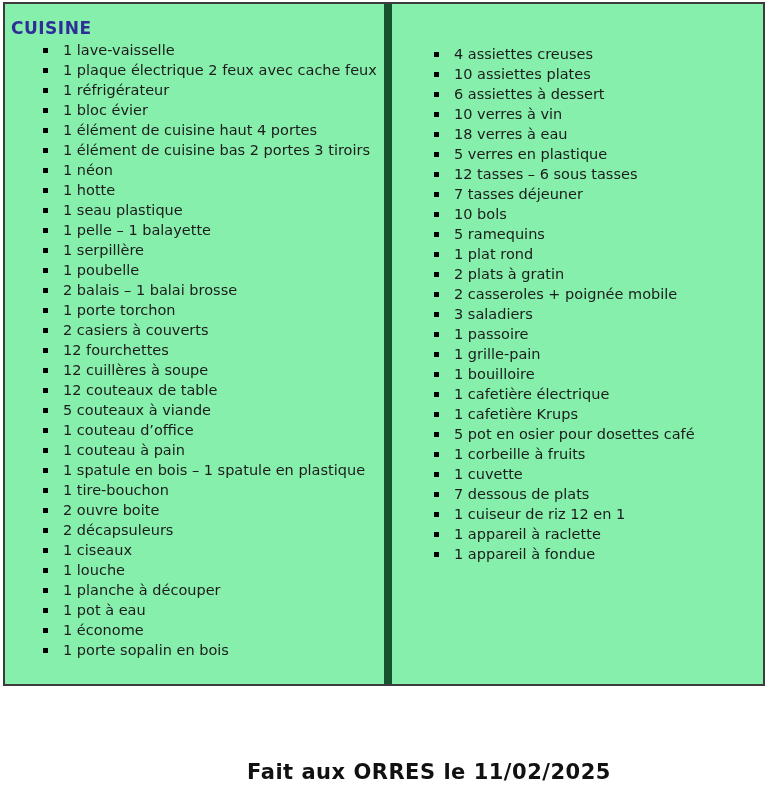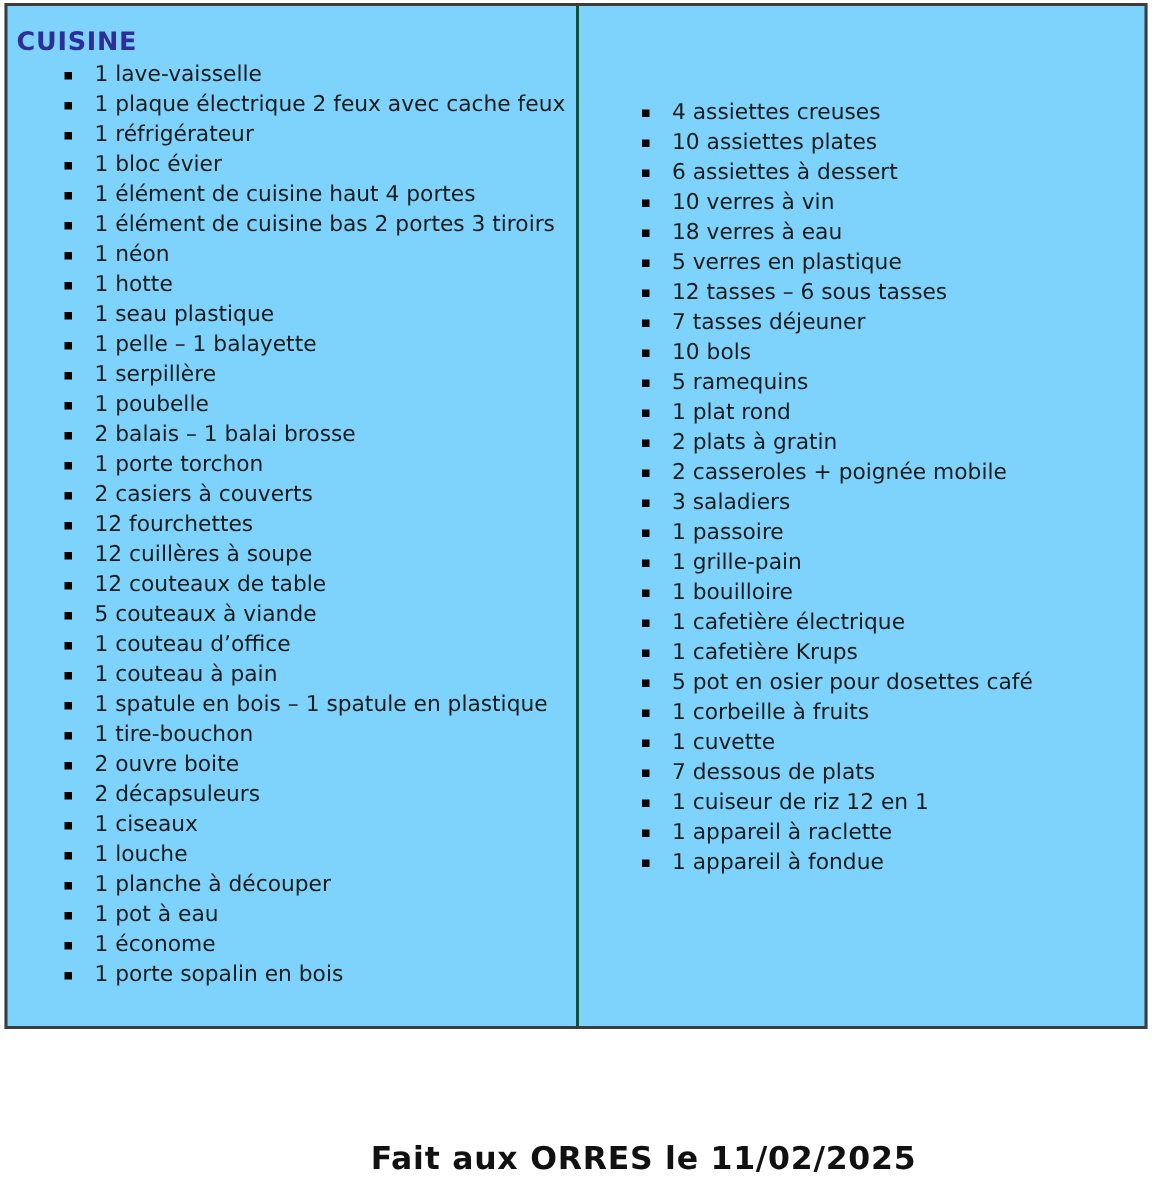--- a/index.html
+++ b/index.html
@@ -9,28 +9,28 @@
     font-family: "DejaVu Sans", "Liberation Sans", sans-serif;
     color: #1c1c1c;
     overflow: hidden;
   }
   .inventory-table {
     position: absolute;
     left: 3px; top: 2px;
     width: 762px; height: 684px;
     border: 2px solid #3c3c3c;
     display: flex;
-    background: #7dd3fc;
+    background: #86efac;
   }
   .cell {
     height: 100%;
     overflow: hidden;
   }
   .cell-left  { width: 379px; padding: 12px 4px 4px 6px; }
-  .cell-right { width: 379px; border-left: 2px solid #14532d; padding: 61px 4px 4px 10px; }
+  .cell-right { width: 379px; border-left: 8px solid #14532d; padding: 40px 4px 4px 10px; }
   .doc-title {
     font-size: 17px;
     font-weight: bold;
     line-height: 24px;
     letter-spacing: 0.5px;
     color: #2e2e99;
   }
   ul.item-list {
     list-style: none;
     margin-top: 0;

